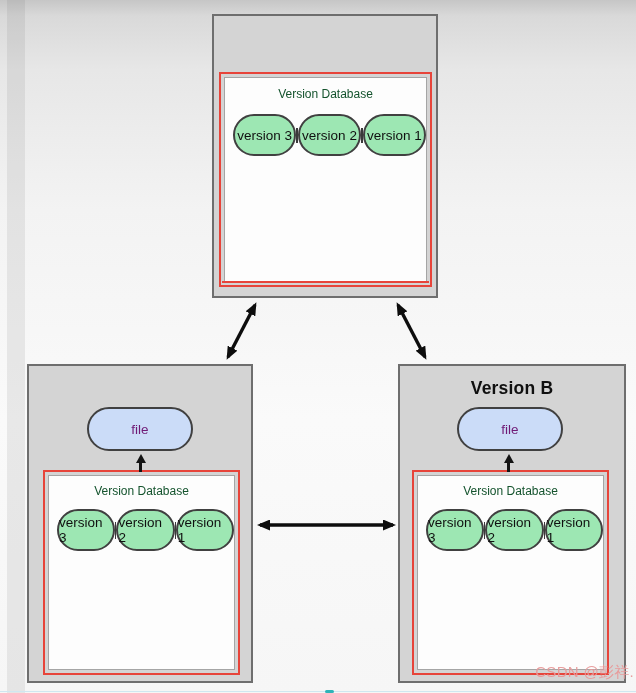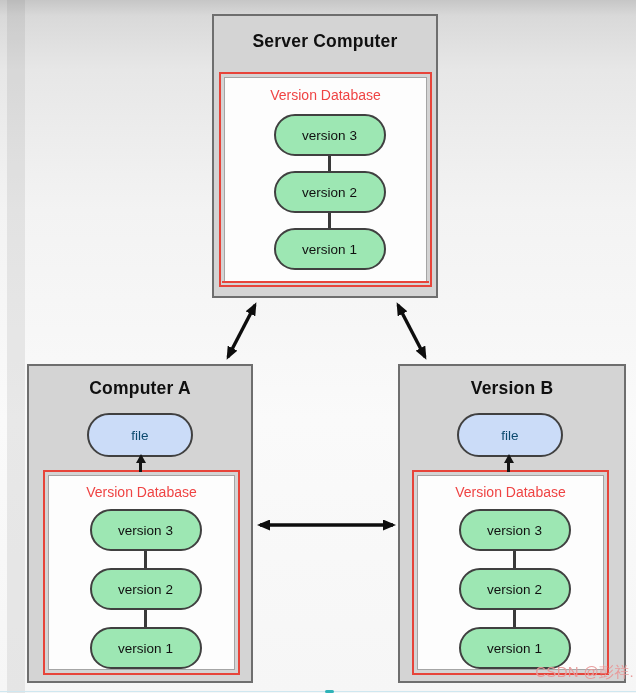--- a/index.html
+++ b/index.html
@@ -14,68 +14,66 @@
   .node-a{left:27px;top:364px;width:226px;height:319px;}
   .node-b{left:398px;top:364px;width:228px;height:319px;}
   .node-title{text-align:center;font-weight:bold;font-size:17.5px;color:#101010;margin-top:15px;letter-spacing:.2px;}
   .node-a .node-title,.node-b .node-title{margin-top:12px;}
   .redbox{position:absolute;border:2.5px solid var(--highlight-red,#e7443a);box-sizing:border-box;}
   .redbox-server{left:5px;top:56px;width:213px;height:215px;}
   .redbox-server::after{content:"";position:absolute;left:1px;right:1px;bottom:2px;border-top:2.5px solid var(--highlight-red,#e7443a);}
   .redbox-a{left:14px;top:104px;width:197px;height:205px;}
   .redbox-b{left:12px;top:104px;width:197px;height:205px;}
   .whitebox{position:absolute;inset:3px;background:var(--inner-fill,#fdfdfd);border:1px solid var(--inner-border,#a5a5a5);}
-  .db-label{text-align:center;font-size:14px;color:#ef4444;margin-top:9px;}
+  .db-label{text-align:center;font-size:12px;color:#14532d;margin-top:9px;}
   .redbox-a .db-label,.redbox-b .db-label{margin-top:8px;}
-  .pill-stack{position:absolute;left:8px;right:0;display:flex;flex-direction:column;align-items:center;}
+  .pill-stack{position:absolute;left:8px;right:0;display:flex;flex-direction:row;align-items:center;}
   .stack-server{top:36px;}
   .stack-comp{top:33px;}
   .pill{width:112px;height:42px;box-sizing:border-box;border:2px solid var(--pill-border,#404040);
     border-radius:22px;background:var(--pill-green,#9de7b3);display:flex;align-items:center;justify-content:center;
     font-size:13.5px;color:#101010;}
   .connector{width:2.5px;background:#3a3a3a;}
   .conn-server{height:15px;}
   .conn-comp{height:17px;}
   .file-pill{position:absolute;width:106px;height:44px;box-sizing:border-box;border:2px solid var(--pill-border,#404040);
     border-radius:22px;background:var(--pill-blue,#cbdcf8);display:flex;align-items:center;justify-content:center;
-    font-size:13.5px;color:#0c4a6e;top:41px;margin-top:6px;}
+    font-size:13.5px;color:#701a75;top:41px;}
   .file-a{left:58px;} .file-b{left:57px;}
   .up-arrow{position:absolute;width:11px;display:flex;flex-direction:column;align-items:center;z-index:5;}
   .up-arrow .head{width:0;height:0;border-left:5.5px solid transparent;border-right:5.5px solid transparent;border-bottom:9px solid #141414;}
   .up-arrow .shaft{width:2.5px;height:9px;background:#141414;}
   .uparrow-a{left:106px;top:88px;} .uparrow-b{left:103px;top:88px;}
   .arrows{position:absolute;left:0;top:0;pointer-events:none;}
   .watermark{position:absolute;right:2px;bottom:11px;font-size:15px;color:var(--watermark-pink,#e89a9a);opacity:.95;z-index:9;letter-spacing:.3px;}
   .bottom-line{position:absolute;left:0;right:0;bottom:1px;height:1.5px;background:#cfe7f0;}
   .progress-dot{position:absolute;left:325px;bottom:0;width:9px;height:3.5px;background:#2fb3b8;border-radius:2px;}
 </style>
 </head>
 <body>
 
 <div class="stage">
   <div class="left-band"></div>
 
   <div class="node node-server">
-    <div class="node-title">Server Computer</div>
     <div class="redbox redbox-server">
       <div class="whitebox">
         <div class="db-label">Version Database</div>
         <div class="pill-stack stack-server">
           <div class="pill">version 3</div>
           <div class="connector conn-server"></div>
           <div class="pill">version 2</div>
           <div class="connector conn-server"></div>
           <div class="pill">version 1</div>
         </div>
       </div>
     </div>
   </div>
 
   <div class="node node-a">
-    <div class="node-title">Computer A</div>
     <div class="file-pill file-a">file</div>
     <div class="up-arrow uparrow-a">
       <div class="head"></div>
       <div class="shaft"></div>
     </div>
     <div class="redbox redbox-a">
       <div class="whitebox">
         <div class="db-label">Version Database</div>
         <div class="pill-stack stack-comp">
           <div class="pill">version 3</div>

